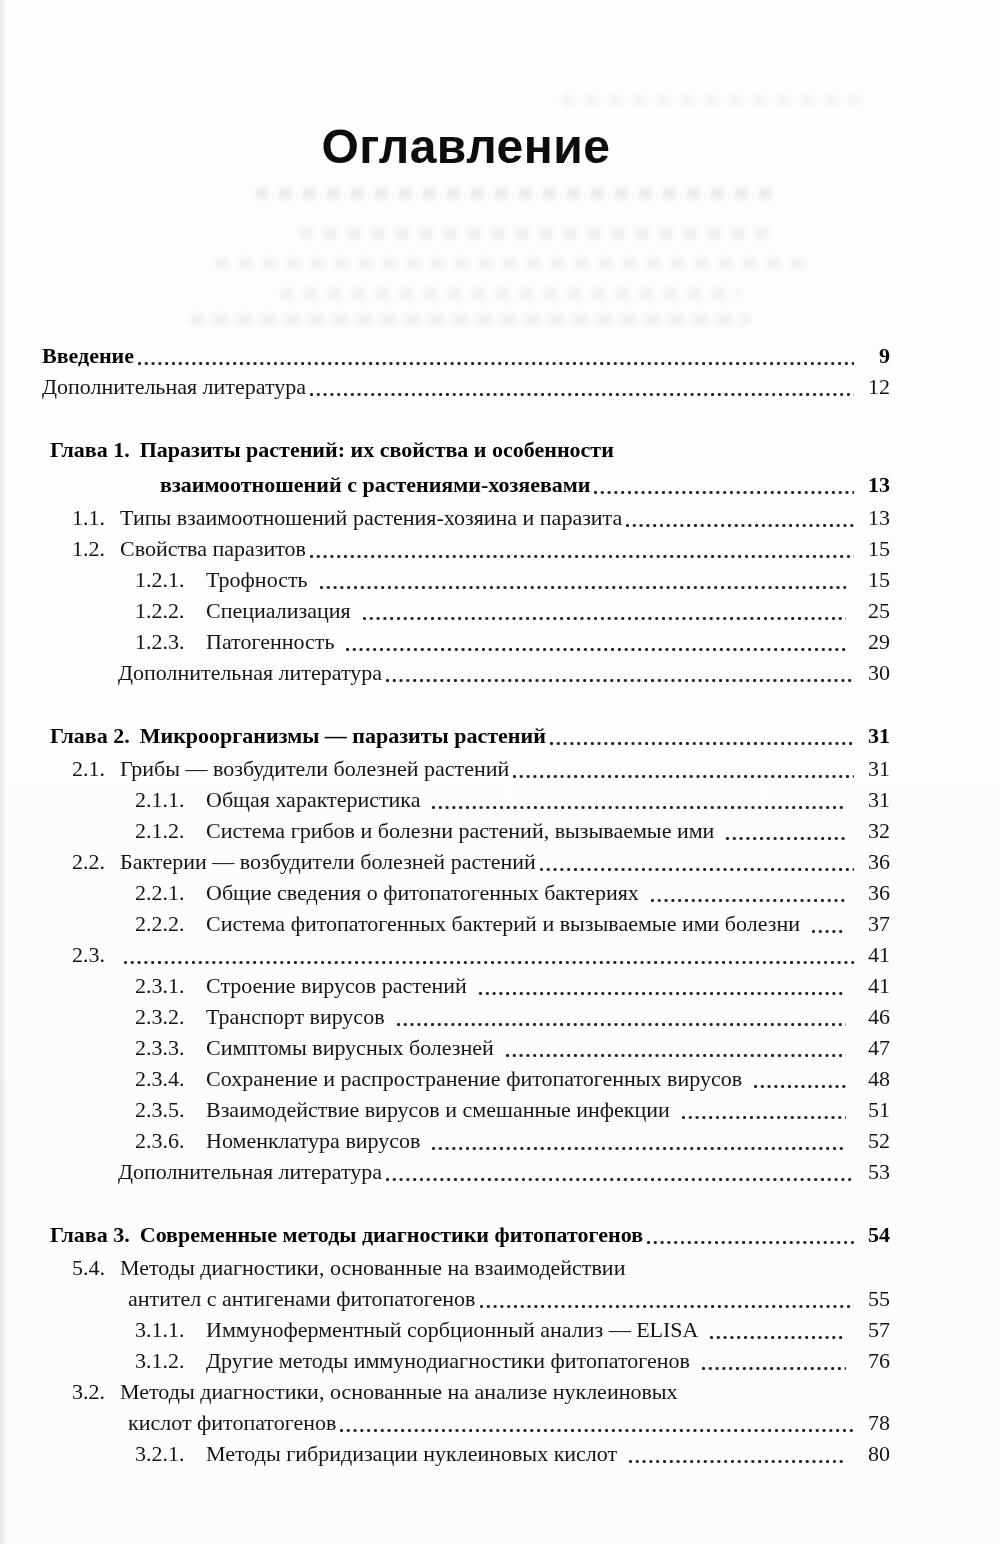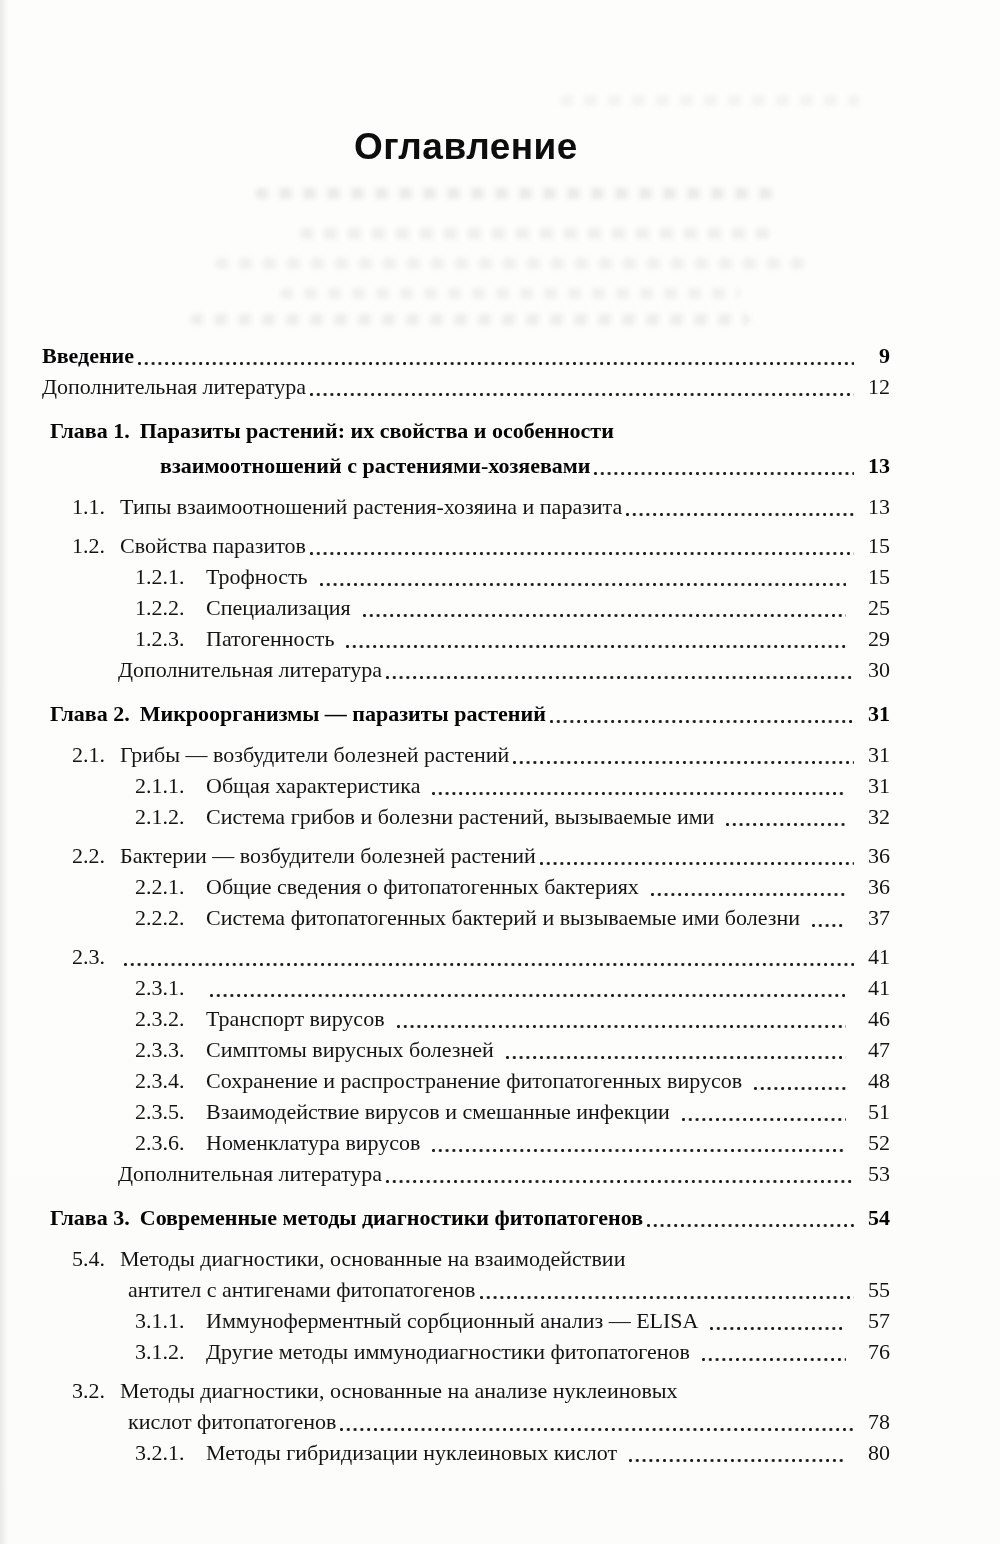--- a/index.html
+++ b/index.html
@@ -28,21 +28,21 @@
       rgba(110,110,110,0.12) 0 13px, rgba(110,110,110,0) 13px 24px);
     filter: blur(2.5px);
     pointer-events: none;
   }
   h1.title {
     margin: 0 110px 0 42px;
     padding-top: 124px;
     text-align: center;
     font-family: "Liberation Sans", sans-serif;
     font-weight: 700;
-    font-size: 37px;
+    font-size: 48px;
     line-height: 46px;
     color: #0d0d0d;
     letter-spacing: 0.5px;
   }
   .toc {
     margin: 170px 110px 0 42px;
     font-size: 22px;
   }
   .entry .line {
     display: flex;
@@ -57,26 +57,26 @@
     content: "";
     position: absolute; left: 4px; right: 2px; bottom: 6px; height: 3px;
     background-image: radial-gradient(circle at 1.5px 1.5px, #1a1a1a 1.25px, rgba(0,0,0,0) 1.7px);
     background-size: 6.8px 3px;
     background-repeat: repeat-x;
     background-position: left bottom;
   }
   .entry.bold .num, .entry.bold .txt, .entry.bold .pg { font-weight: 700; color: #050505; }
 
   .entry.top .line { padding-left: 0; }
-  .entry.chapter { margin-top: 11px; }
+  .entry.chapter { margin-top: 30px; }
   .entry.chapter .line { line-height: 35px; padding-left: 8px; }
   .entry.chapter .line.cont { padding-left: 118px; }
   .entry.chapter .num { margin-right: 10px; }
   .entry.chapter .dots::after { bottom: 8px; }
-  .entry.s1 { margin-top: 8px; }
+  .entry.s1 { margin-top: 0; }
   .entry.s1 .line { padding-left: 30px; }
   .entry.s1 .line.cont { padding-left: 86px; align-items: flex-end; }
   .entry.s1 .num { width: 48px; }
   .entry.s2 .line { padding-left: 93px; gap: 8px; }
   .entry.s2 .num { width: 63px; }
   .entry.lit .line { padding-left: 76px; }
 </style>
 </head>
 <body>
 
@@ -224,20 +224,21 @@
       <div class="entry s1">
         <div class="line">
           <span class="num">2.3.</span>
           <span class="dots"></span>
           <span class="pg">41</span>
         </div>
       </div>
       <div class="entry s2">
         <div class="line">
           <span class="num">2.3.1.</span>
+          <span class="txt">Строение вирусов растений</span>
           <span class="dots"></span>
           <span class="pg">41</span>
         </div>
       </div>
       <div class="entry s2">
         <div class="line">
           <span class="num">2.3.2.</span>
           <span class="txt">Транспорт вирусов</span>
           <span class="dots"></span>
           <span class="pg">46</span>

